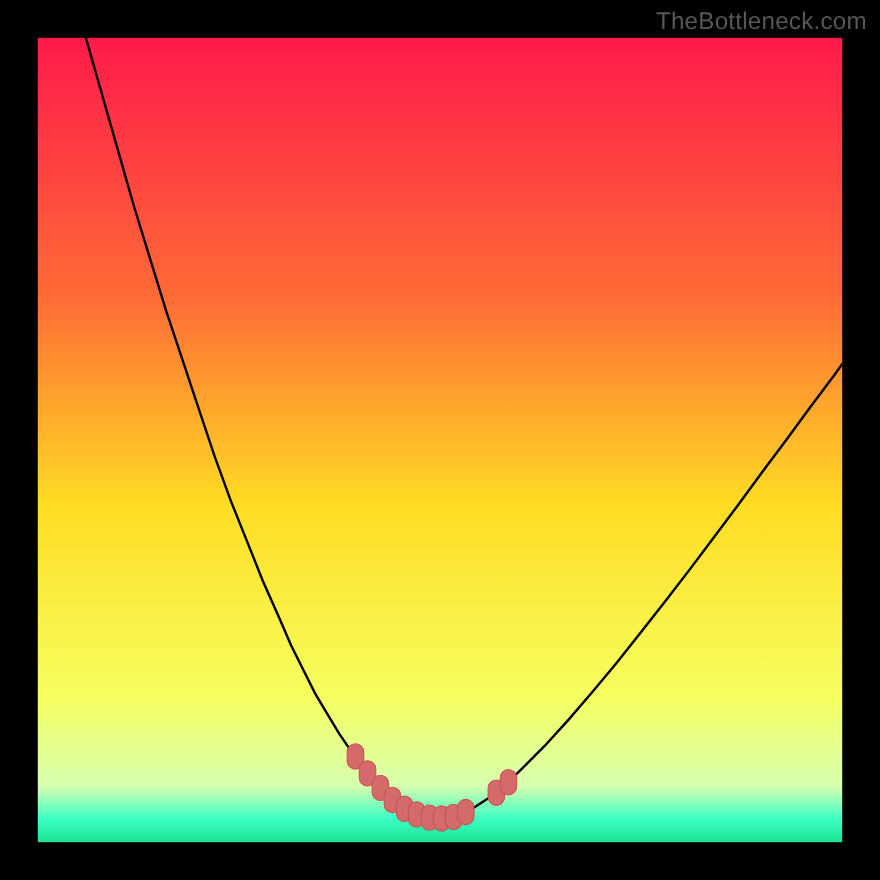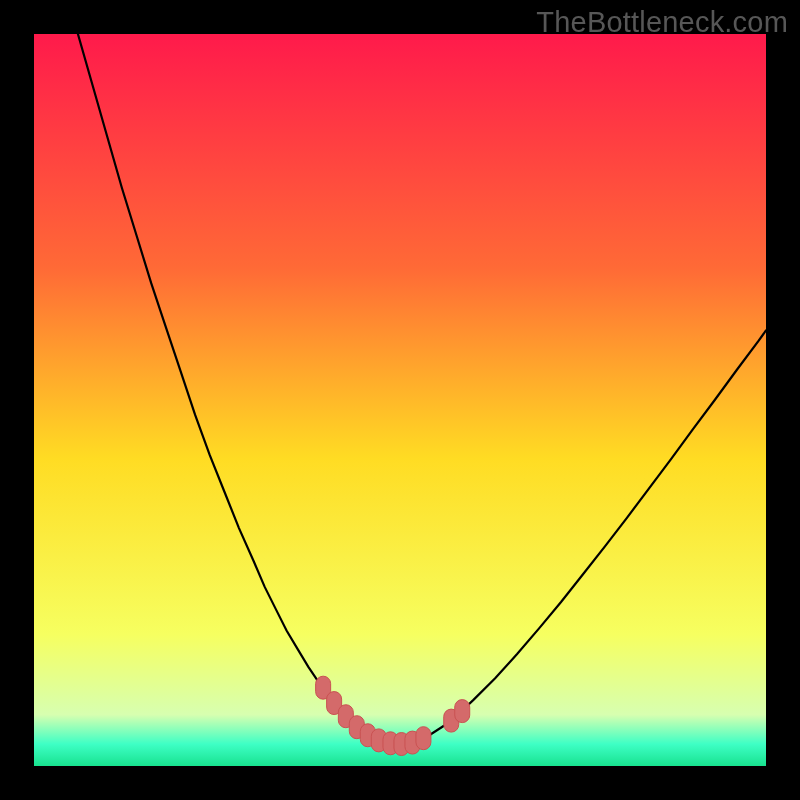--- a/index.html
+++ b/index.html
@@ -25,21 +25,21 @@
     top: 34px;
     width: 732px;
     height: 732px;
     overflow: hidden;
   }
   .attribution {
     position: absolute;
     top: 6px;
     right: 12px;
     color: #575757;
-    font-size: 29px;
+    font-size: 22px;
     font-weight: 500;
     letter-spacing: 0.2px;
   }
   svg {
     position: absolute;
     left: 0;
     top: 0;
   }
 </style>
 </head>

